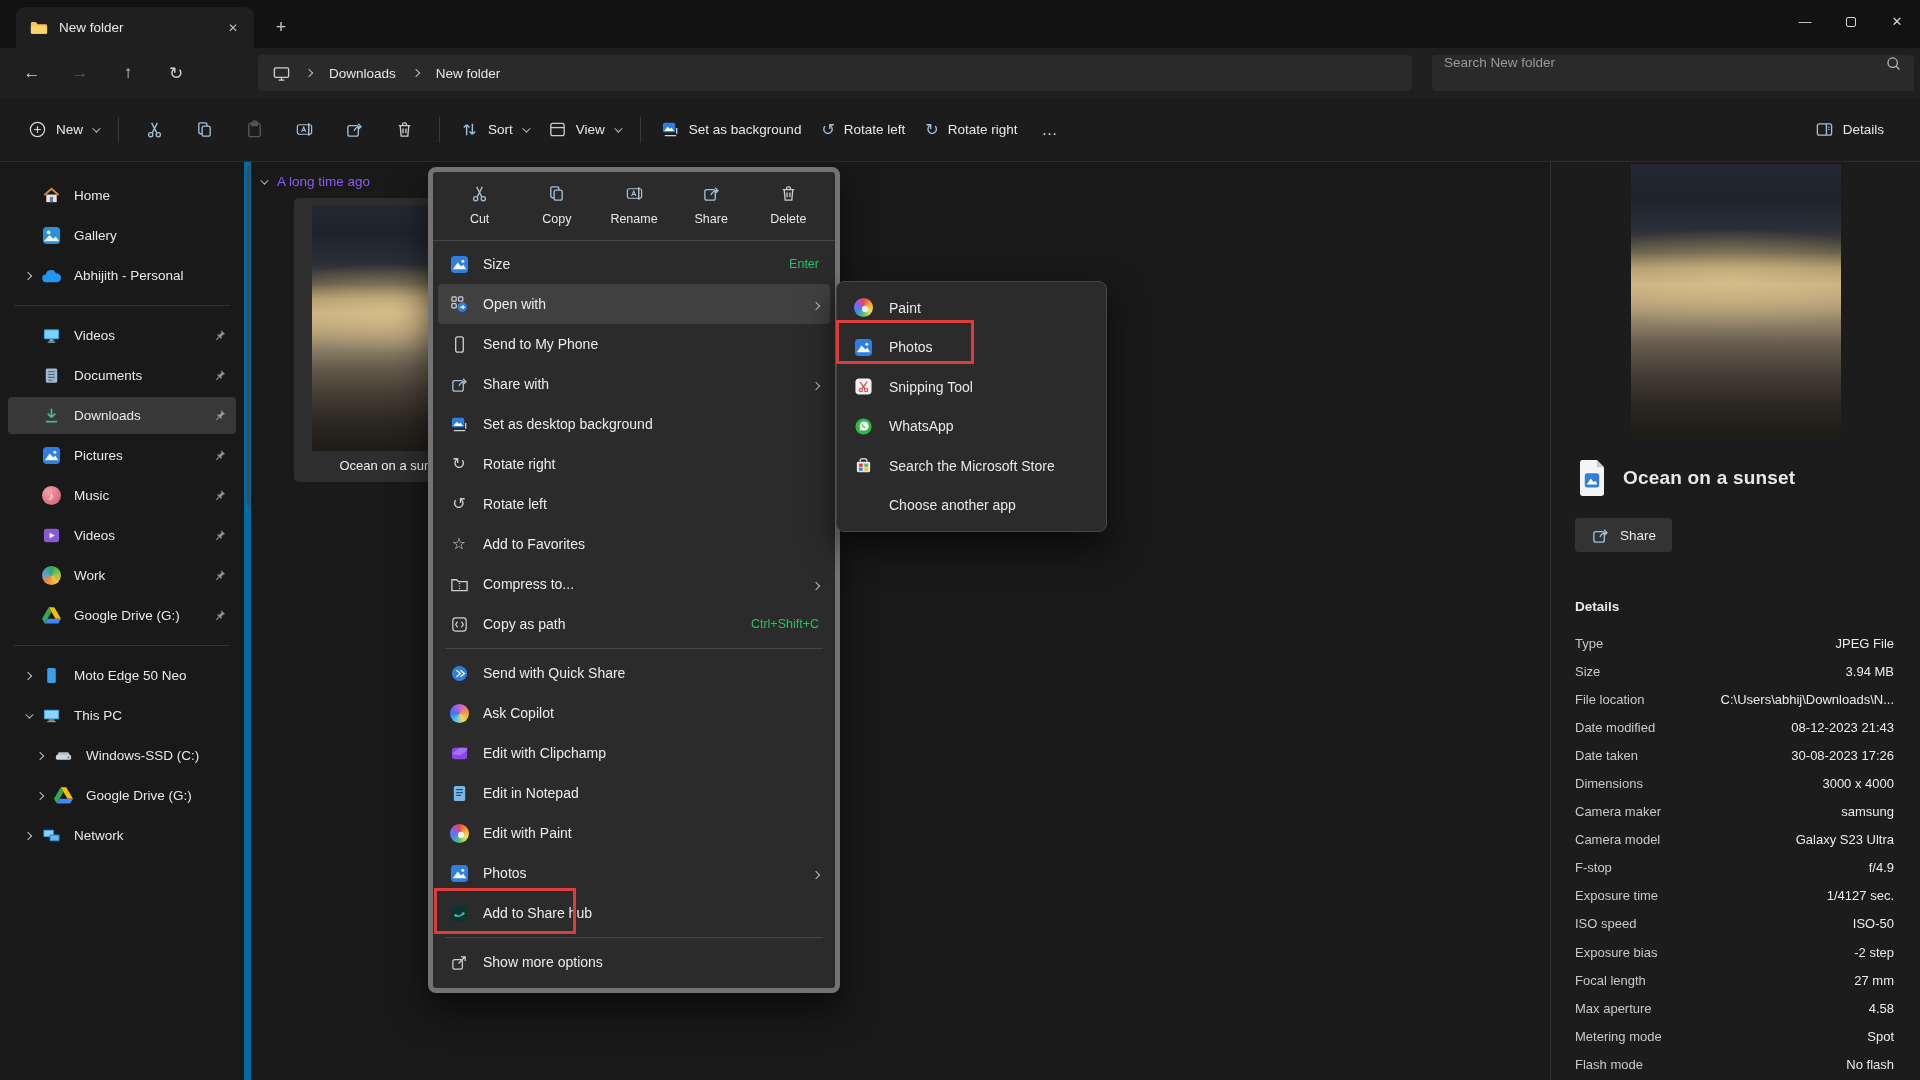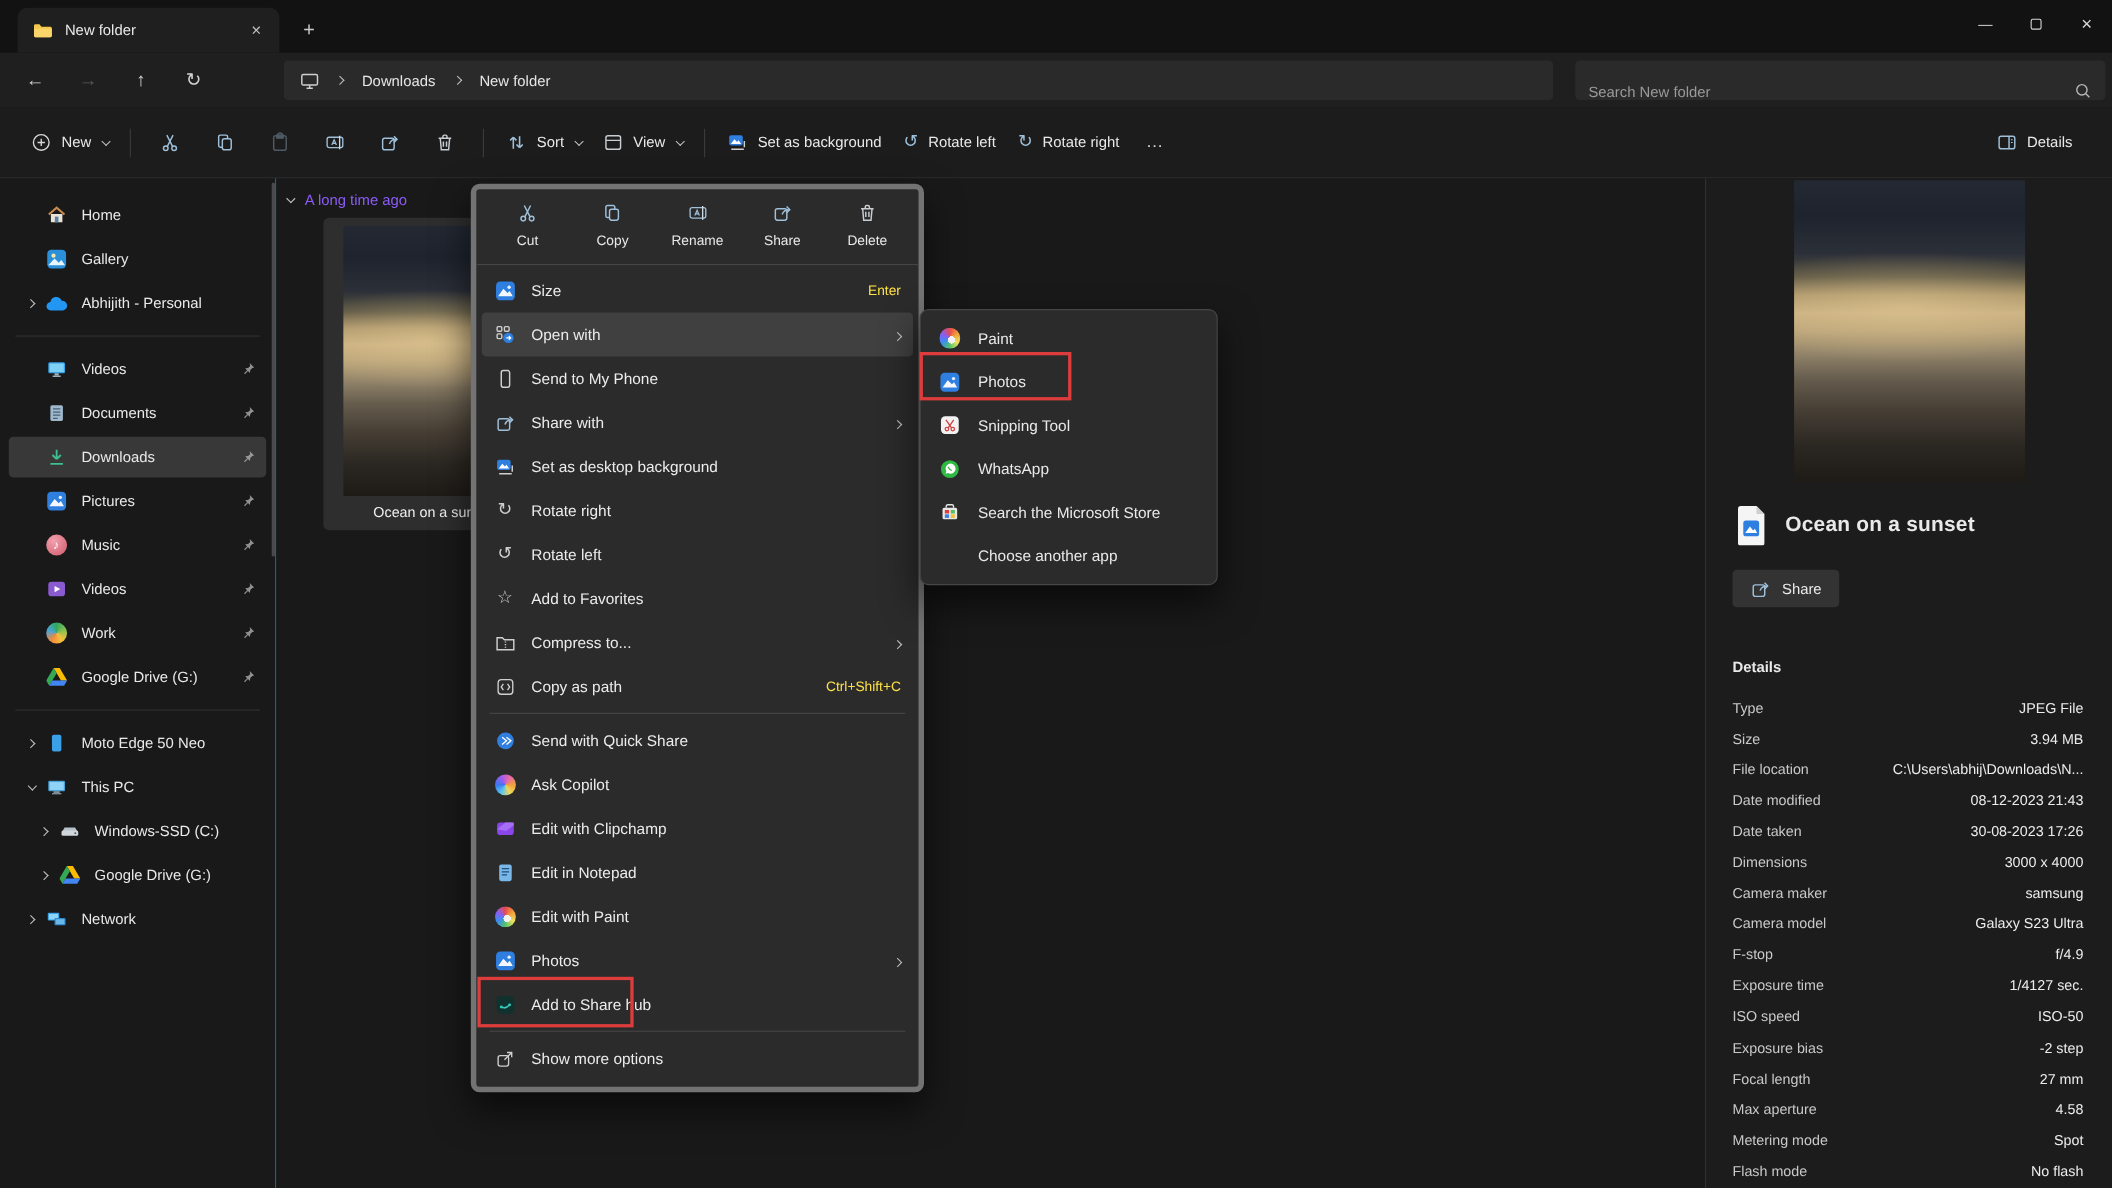--- a/index.html
+++ b/index.html
@@ -24,41 +24,41 @@
 
 .addressrow{position:absolute;top:48px;left:0;right:0;height:50px;background:#1f1f1f}
 .navbtns{position:absolute;left:8px;top:0;height:50px;display:flex;align-items:center}
 .navbtn{width:48px;height:36px;display:flex;align-items:center;justify-content:center;font-size:17px;
   color:#d2d2d2;border-radius:4px}
 .navbtn.disabled{color:#5a5a5a}
 .crumbbar{position:absolute;left:258px;top:7px;height:36px;width:1154px;background:#2a2a2a;border-radius:4px;
   display:flex;align-items:center;gap:15px;padding:0 14px;font-size:13.5px;color:#e6e6e6}
 .crumb{padding:2px 2px;border-radius:3px;white-space:nowrap}
 .searchbox{position:absolute;left:1432px;top:7px;width:482px;height:36px;background:#2a2a2a;border-radius:4px;
-  display:flex;align-items:flex-end;padding:0 12px}
+  display:flex;align-items:flex-start;padding:0 12px}
 .searchbox input{flex:1;background:transparent;border:0;outline:0;color:#e6e6e6;font-size:13.5px;
   font-family:inherit}
 .searchbox input::placeholder{color:#9a9a9a}
 
 
 .toolbar{position:absolute;top:98px;left:0;right:0;height:64px;background:#1c1c1c;
   border-bottom:1px solid #2b2b2b;display:flex;align-items:center;padding-left:18px;font-size:13.5px}
 .tb{display:flex;align-items:center;gap:9px;padding:0 10px;height:40px;border-radius:4px;white-space:nowrap}
 .tbi{width:50px;height:40px;display:flex;align-items:center;justify-content:center;border-radius:4px}
 .tbsep{width:1px;height:26px;background:#3a3a3a;margin:0 10px}
 .details-btn{margin-left:auto;margin-right:26px}
 .more-btn{font-size:16px;color:#d8d8d8;letter-spacing:1px;padding:0 14px}
 
 
 .chv{display:inline-block;width:6px;height:6px;border-right:1.4px solid #bdbdbd;border-bottom:1.4px solid #bdbdbd}
 .chv.d{transform:rotate(45deg) translateY(-2px)}
 .chv.r{transform:rotate(-45deg)}
 
 
-.sidebar{position:absolute;top:162px;left:0;width:251px;bottom:0;padding-top:12px;border-right:1px solid #0369a1}
+.sidebar{position:absolute;top:162px;left:0;width:251px;bottom:0;padding-top:12px;border-right:7px solid #0369a1}
 .side-item{display:flex;align-items:center;height:37px;margin:3px 8px;padding:0 8px 0 8px;border-radius:4px;
   font-size:13.5px}
 .side-item .chvslot{width:24px;display:flex;align-items:center;justify-content:center;flex:0 0 24px}
 .side-item .ic{width:22px;height:22px;margin-right:12px;display:flex;align-items:center;justify-content:center;flex:0 0 22px}
 .side-item .lbl{flex:1;white-space:nowrap;overflow:hidden}
 .side-item .pin{width:15px;opacity:.8;flex:0 0 15px}
 .side-item.selected{background:#383838}
 .side-item.nested{margin-left:20px}
 .side-sep{height:1px;background:#333;margin:11px 14px}
 .side-scroll{position:absolute;left:247px;top:166px;width:3px;height:340px;background:#4a4a4a;border-radius:2px}
@@ -81,21 +81,21 @@
 .ctx-quick{display:flex;padding:11px 8px 14px}
 .qa{flex:1;display:flex;flex-direction:column;align-items:center;gap:9px;font-size:12.5px;color:#e8e8e8}
 .qa .ic{width:20px;height:20px;display:flex;align-items:center;justify-content:center}
 .ctx-sep{height:1px;background:#454545}
 .ctx-sep.inner{margin:4px 12px}
 .ctx-list{padding-top:3px}
 .ctx-item{height:40px;margin:0 5px;padding:0 11px;border-radius:4px;display:flex;align-items:center;gap:14px;
   font-size:14px;color:#ececec;white-space:nowrap}
 .ctx-item.hl{background:#404040}
 .ctx-item .ic{width:20px;height:20px;flex:0 0 20px;display:flex;align-items:center;justify-content:center}
-.ctx-item .sc{margin-left:auto;color:#fde047;font-size:12.5px}
+.ctx-item .sc{margin-left:auto;color:#22c55e;font-size:12.5px}
 .ctx-item .arr{margin-left:auto}
 
 
 .submenu{position:absolute;left:836px;top:281px;width:271px;background:#2b2b2b;border:1px solid #464646;
   border-radius:8px;box-shadow:0 16px 34px rgba(0,0,0,.6);z-index:12;padding:6px 0}
 .sub-item{height:39.5px;margin:0 5px;padding:0 11px;border-radius:4px;display:flex;align-items:center;gap:16px;
   font-size:14px;white-space:nowrap}
 .sub-item .ic{width:20px;height:20px;flex:0 0 20px;display:flex;align-items:center;justify-content:center}
 
 .redbox{position:absolute;border:3px solid #dd3c3c;z-index:30;pointer-events:none}

